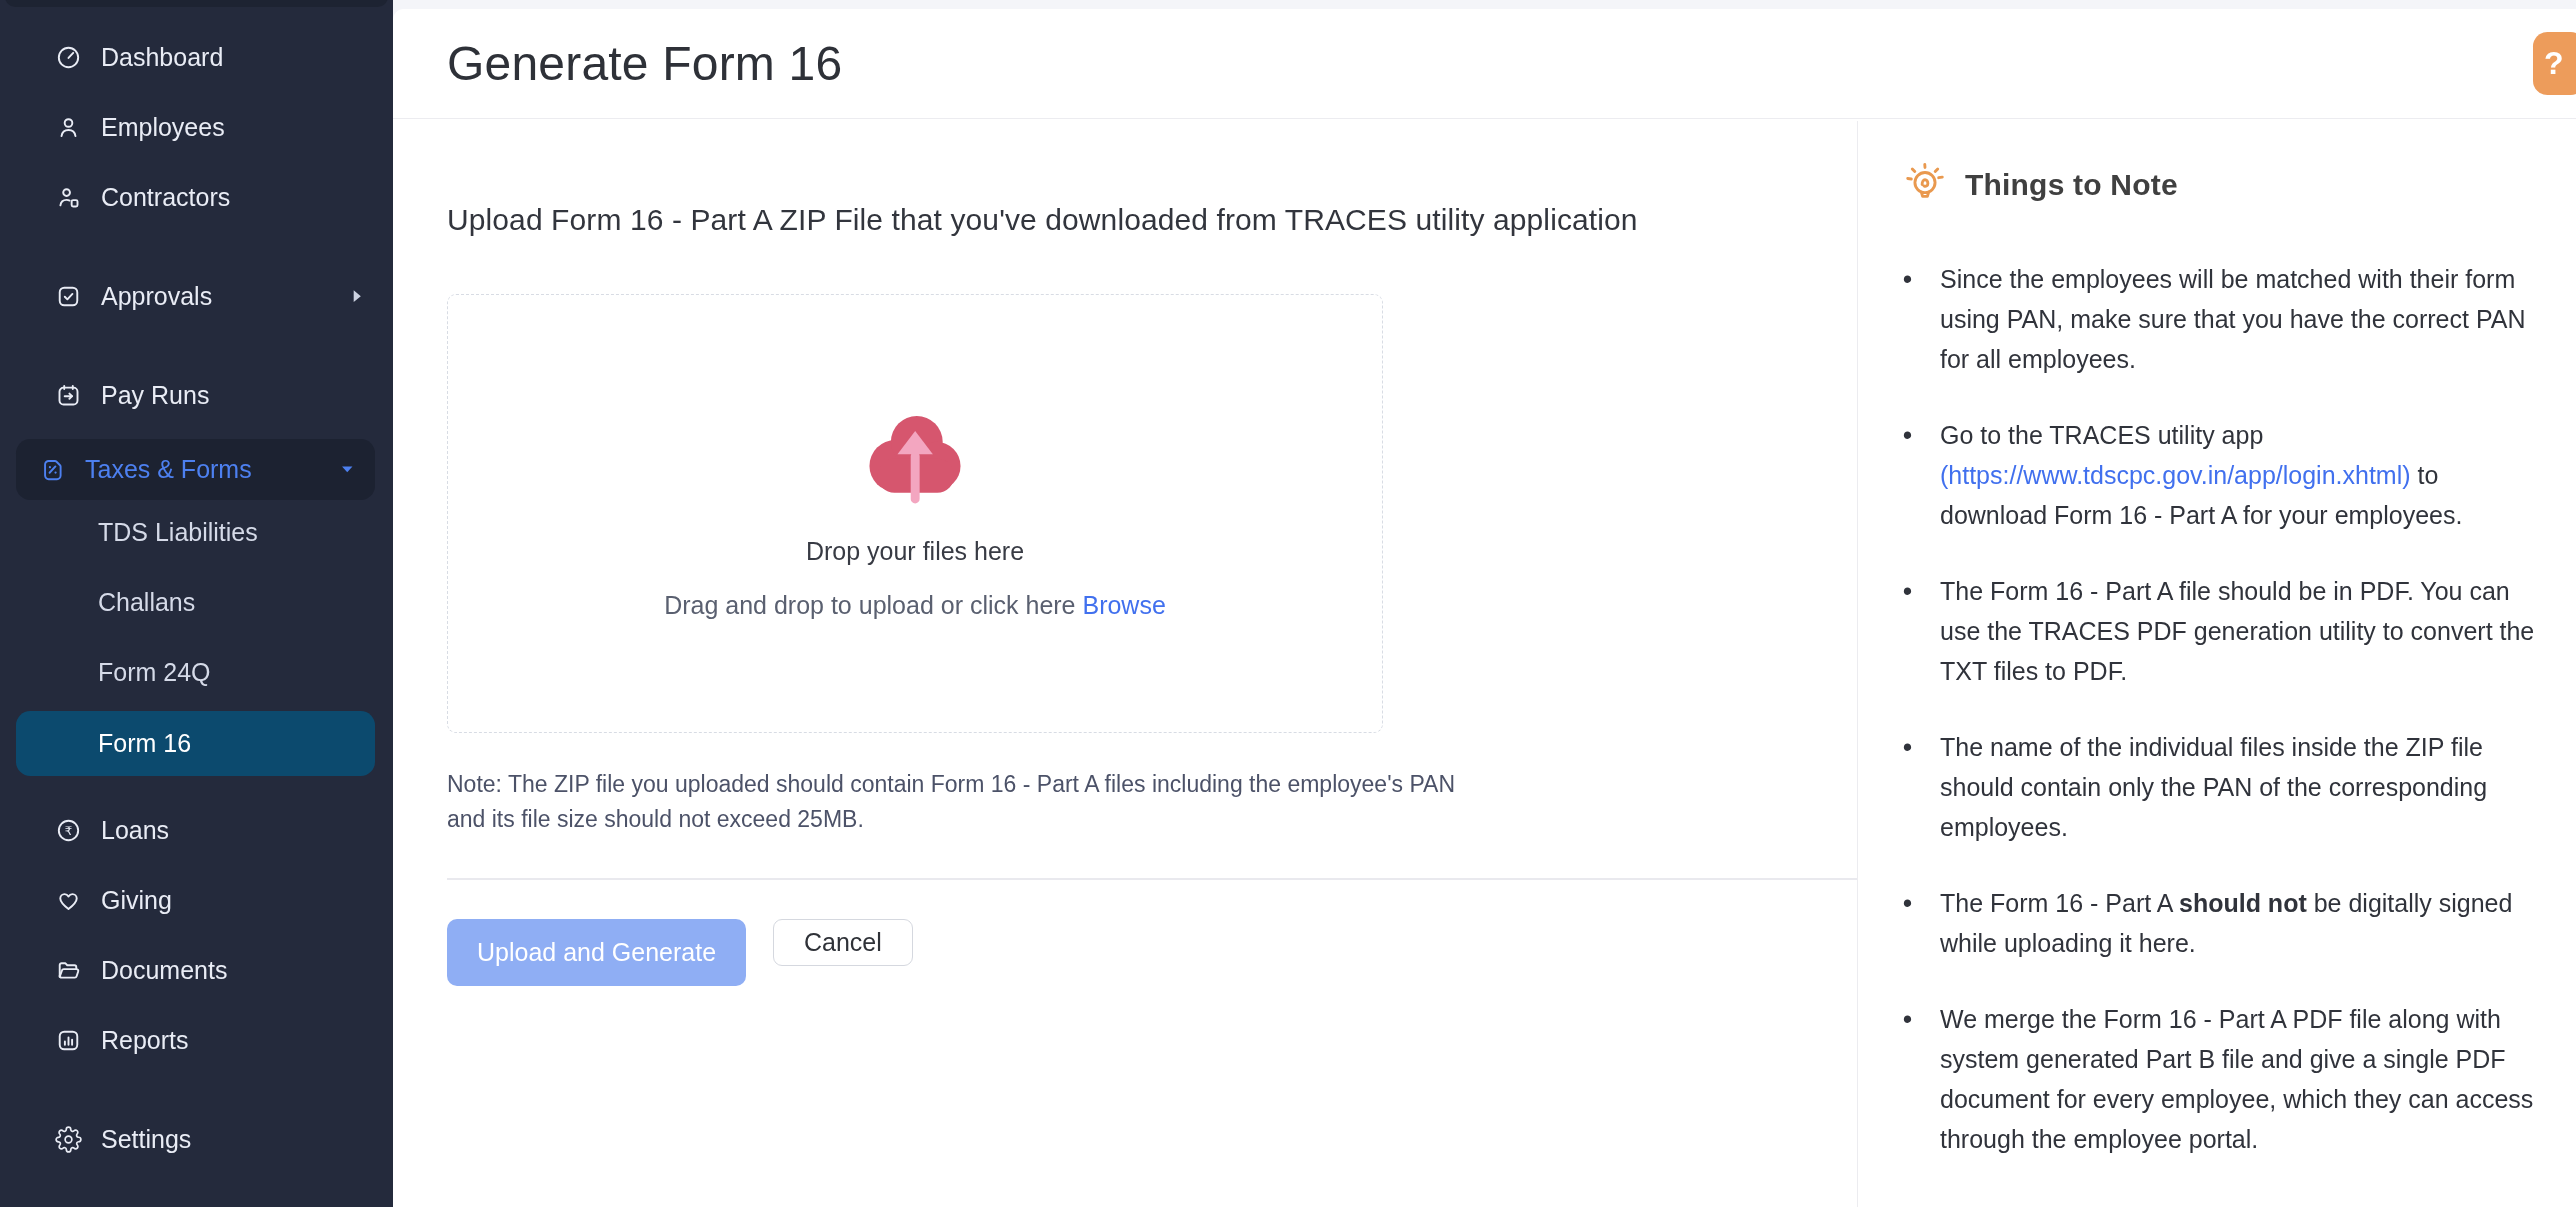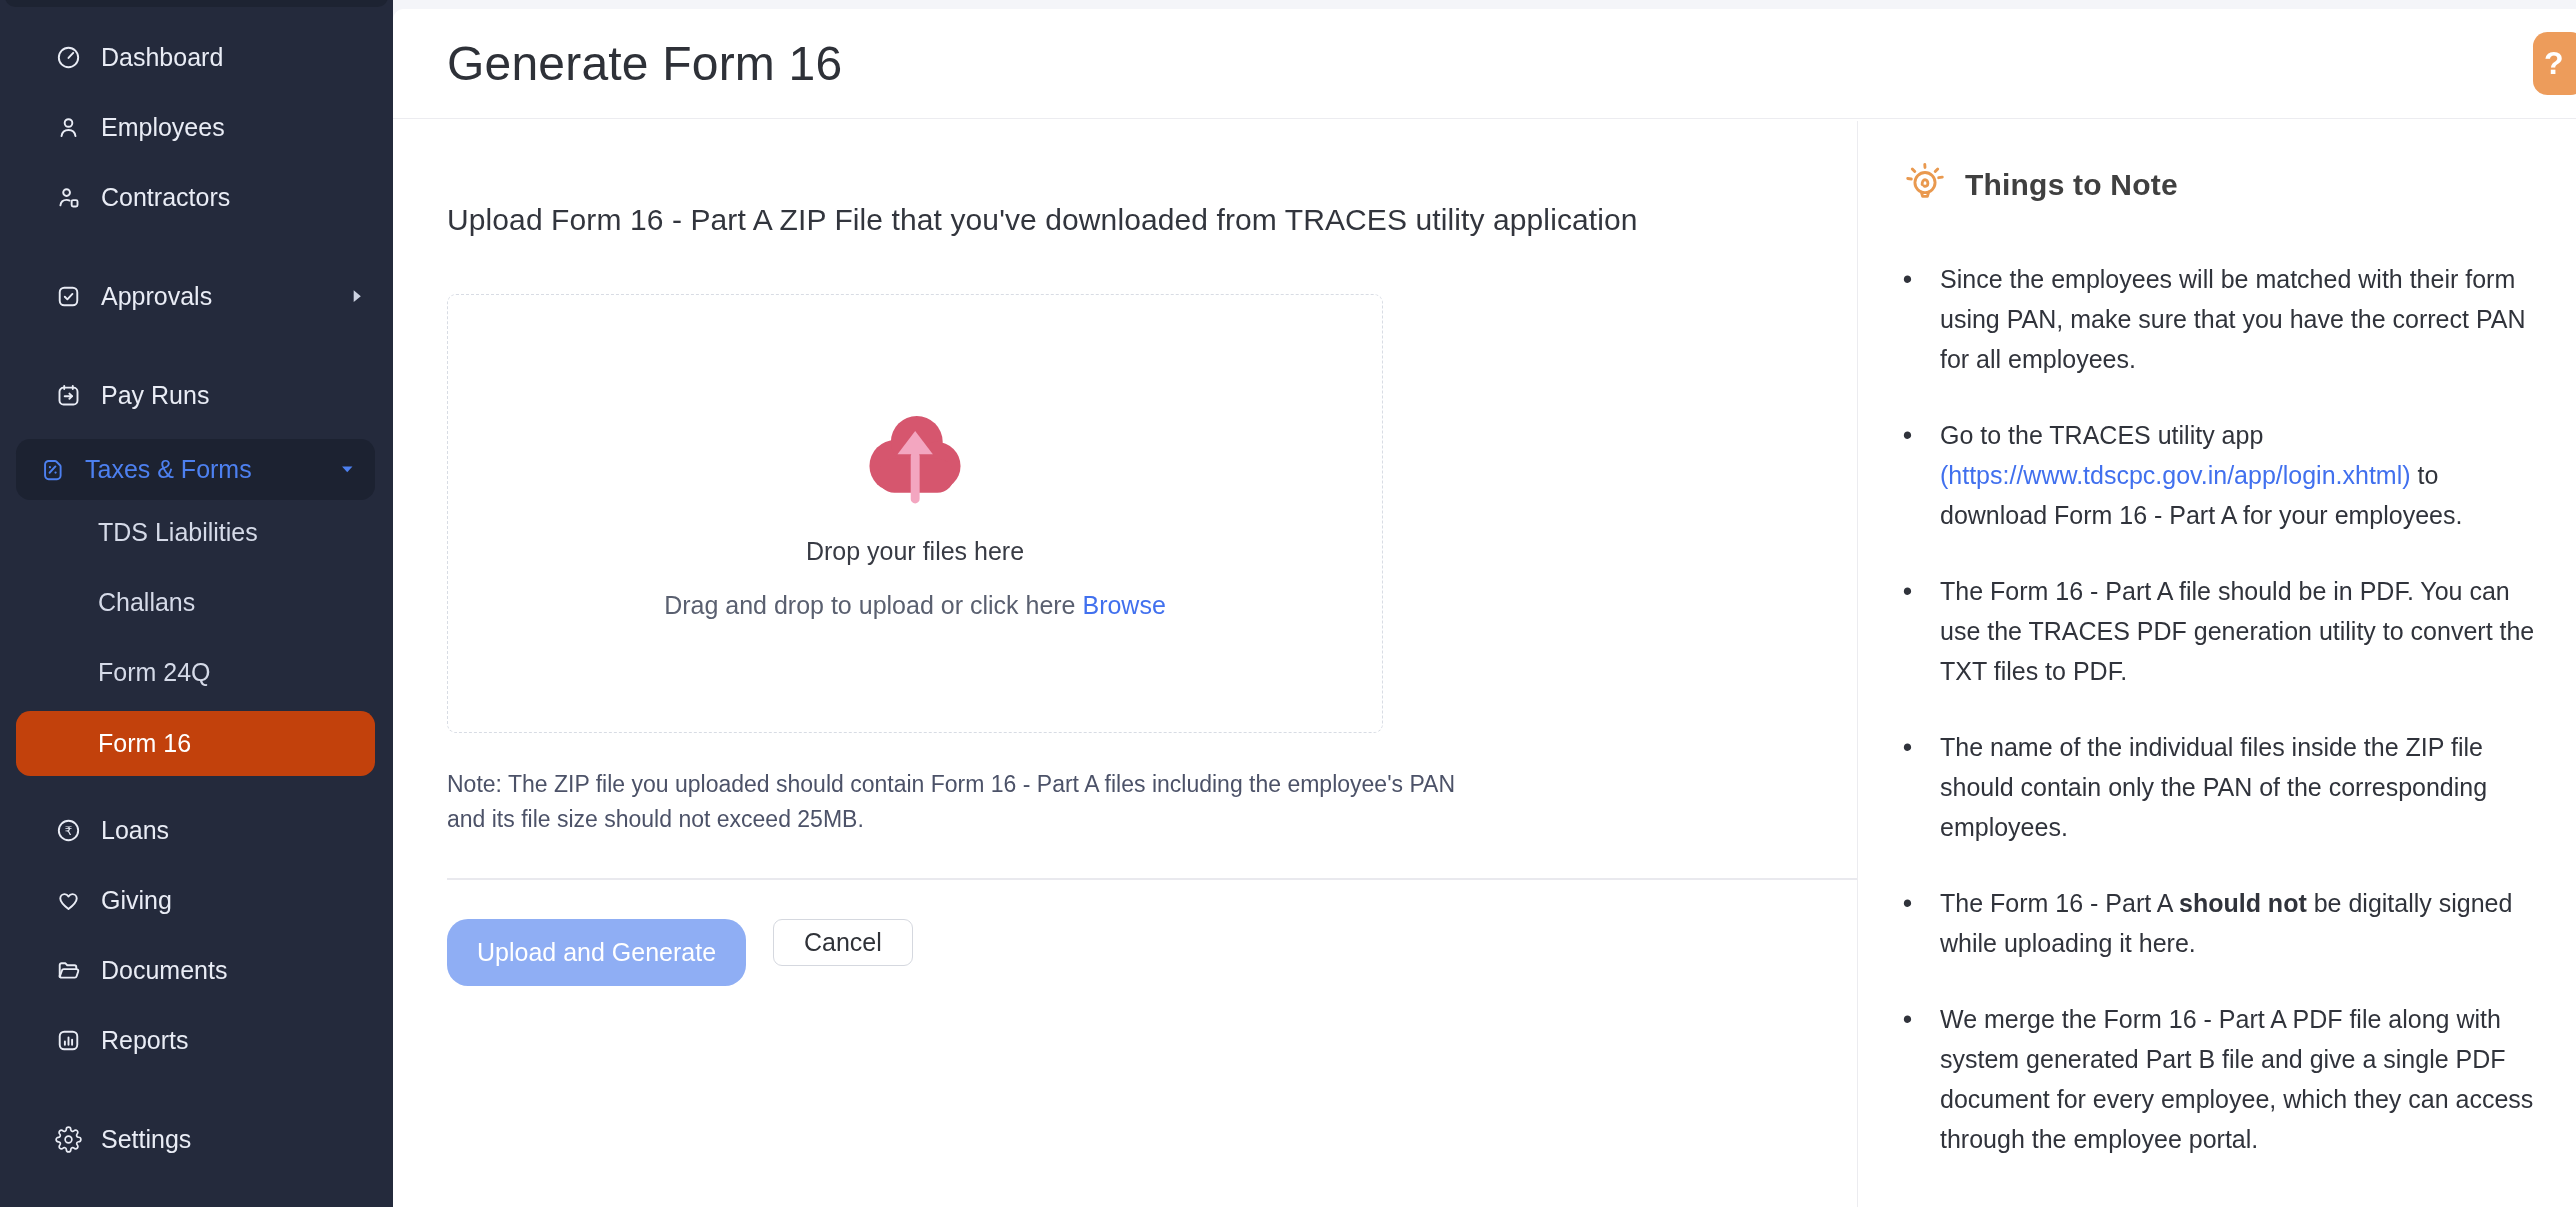--- a/index.html
+++ b/index.html
@@ -35,21 +35,21 @@
     height: 61px; margin: 0 18px 9.8px 16px; border-radius: 14.3px;
     background: #1c2231; padding: 0 21.5px 0 23px; color: #4d80f0;
   }
   .nav-item.boxed .chev { color: #4d80f0; }
   .nav-item.sub {
     height: 45px; padding-left: 82px; margin-bottom: 25px;
     color: #d5dae8;
   }
   .nav-item.pill {
     height: 65px; margin: -9px 18px 0 16px; border-radius: 14.3px;
-    background: #c2410c; color: #ffffff; 
+    background: #0c4a6e; color: #ffffff; 
   }
 
   
   .main { position: absolute; left: 393px; top: 0; right: 0; bottom: 0; }
   .card {
     position: absolute; left: 0; right: 0; top: 9px; bottom: 0;
     background: #ffffff; border-top-left-radius: 10.7px;
   }
   .hdr { height: 110px; border-bottom: 1.8px solid #ececf0; display: flex; align-items: center; padding-left: 54px; }
   .hdr h1 { font-size: 48px; font-weight: 500; color: #2e3138; letter-spacing: 0.2px; }
@@ -72,21 +72,21 @@
     text-align: center; cursor: pointer; background: #fff;
   }
   .dz-title { margin-top: 27px; font-size: 25px; font-weight: 500; color: #383b44; }
   .dz-hint { margin-top: 25px; font-size: 25px; color: #5a6070; }
   .dz-hint a { color: #4170ee; text-decoration: none; cursor: pointer; }
 
   .note { margin-top: 34px; font-size: 23px; line-height: 35px; color: #4c5268; }
   .rule { margin-top: 41px; height: 1.8px; background: #e9e9ee; width: 1411px; }
   .actions { margin-top: 39px; display: flex; gap: 27px; }
   .btn-primary {
-    width: 299px; height: 67px; border-radius: 21px; border: none;
+    width: 299px; height: 67px; border-radius: 10px; border: none;
     background: #8faef4; color: #ffffff; font-size: 25px; font-weight: 500;
     cursor: pointer; font-family: "Liberation Sans", sans-serif;
   }
   .btn-secondary {
     min-width: 127px; height: 47px; padding: 0 30px; border-radius: 9px;
     background: #ffffff; border: 1.8px solid #d5d8df; color: #2f3238; font-size: 25px;
     cursor: pointer; font-family: "Liberation Sans", sans-serif;
   }
 
   

